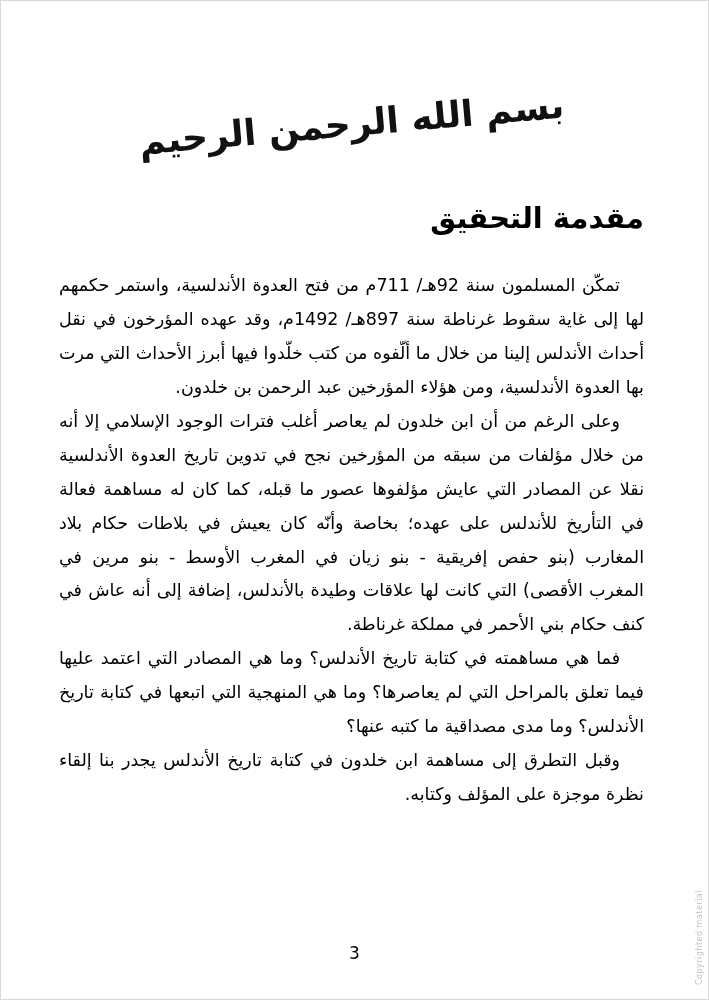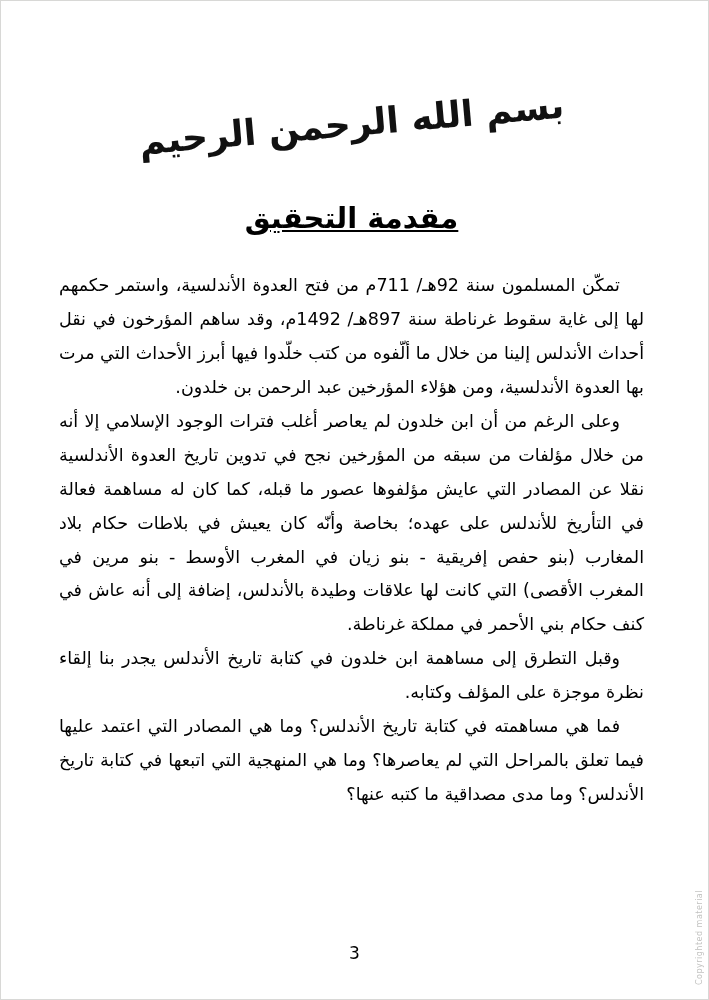--- a/index.html
+++ b/index.html
@@ -31,26 +31,25 @@
     align-items: center;
     justify-content: center;
     font-size: 36px;
     font-weight: bold;
     color: #111;
     transform: rotate(-5deg);
     letter-spacing: 1px;
     margin-bottom: 18px;
   }
   .doc-title {
-    text-align: center;
+    text-align: right;
     font-size: 29px;
     font-weight: bold;
     color: #000;
     margin: 0 0 34px 0;
-    text-decoration: underline;
   }
   .body-text p {
     margin: 0;
     font-size: 17.5px;
     line-height: 1.94;
     color: #000;
     text-align: justify;
     text-indent: 24px;
   }
   .page-number {
@@ -79,24 +78,24 @@
 <body>
 
 <div class="page">
   <div class="content">
 
     <div class="bismillah">بسم الله الرحمن الرحيم</div>
 
     <h1 class="doc-title">مقدمة التحقيق</h1>
 
     <div class="body-text">
-      <p>تمكّن المسلمون سنة 92هـ/ 711م من فتح العدوة الأندلسية، واستمر حكمهم لها إلى غاية سقوط غرناطة سنة 897هـ/ 1492م، وقد ساهم المؤرخون في نقل أحداث الأندلس إلينا من خلال ما ألّفوه من كتب خلّدوا فيها أبرز الأحداث التي مرت بها العدوة الأندلسية، ومن هؤلاء المؤرخين عبد الرحمن بن خلدون.</p>
+      <p>تمكّن المسلمون سنة 92هـ/ 711م من فتح العدوة الأندلسية، واستمر حكمهم لها إلى غاية سقوط غرناطة سنة 897هـ/ 1492م، وقد عهده المؤرخون في نقل أحداث الأندلس إلينا من خلال ما ألّفوه من كتب خلّدوا فيها أبرز الأحداث التي مرت بها العدوة الأندلسية، ومن هؤلاء المؤرخين عبد الرحمن بن خلدون.</p>
       <p>وعلى الرغم من أن ابن خلدون لم يعاصر أغلب فترات الوجود الإسلامي إلا أنه من خلال مؤلفات من سبقه من المؤرخين نجح في تدوين تاريخ العدوة الأندلسية نقلا عن المصادر التي عايش مؤلفوها عصور ما قبله، كما كان له مساهمة فعالة في التأريخ للأندلس على عهده؛ بخاصة وأنّه كان يعيش في بلاطات حكام بلاد المغارب (بنو حفص إفريقية - بنو زيان في المغرب الأوسط - بنو مرين في المغرب الأقصى) التي كانت لها علاقات وطيدة بالأندلس، إضافة إلى أنه عاش في كنف حكام بني الأحمر في مملكة غرناطة.</p>
+      <p>فما هي مساهمته في كتابة تاريخ الأندلس؟ وما هي المصادر التي اعتمد عليها فيما تعلق بالمراحل التي لم يعاصرها؟ وما هي المنهجية التي اتبعها في كتابة تاريخ الأندلس؟ وما مدى مصداقية ما كتبه عنها؟</p>
       <p>وقبل التطرق إلى مساهمة ابن خلدون في كتابة تاريخ الأندلس يجدر بنا إلقاء نظرة موجزة على المؤلف وكتابه.</p>
-      <p>فما هي مساهمته في كتابة تاريخ الأندلس؟ وما هي المصادر التي اعتمد عليها فيما تعلق بالمراحل التي لم يعاصرها؟ وما هي المنهجية التي اتبعها في كتابة تاريخ الأندلس؟ وما مدى مصداقية ما كتبه عنها؟</p>
     </div>
 
   </div>
 
   <div class="page-number">3</div>
 
   <div class="watermark">Copyrighted material</div>
 </div>
 
 </body></html>

